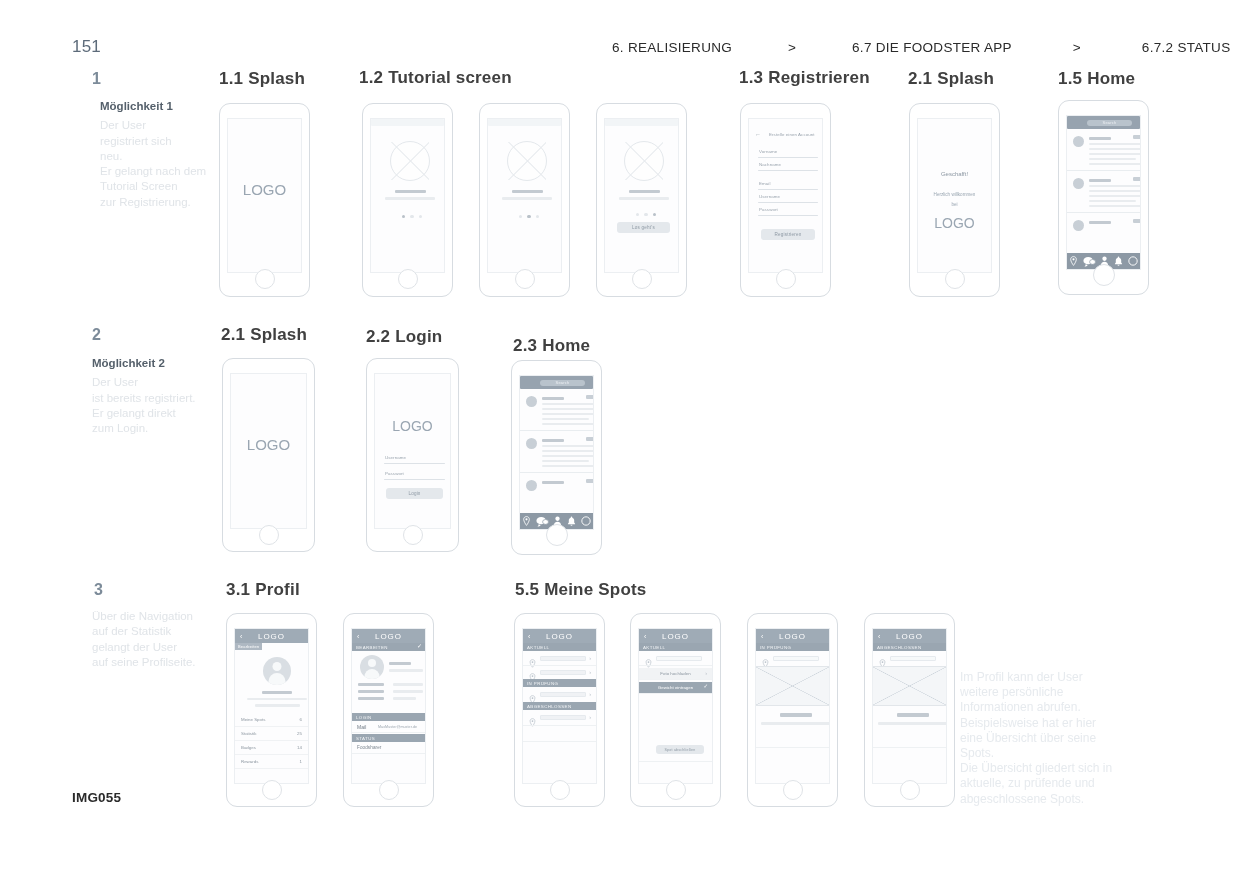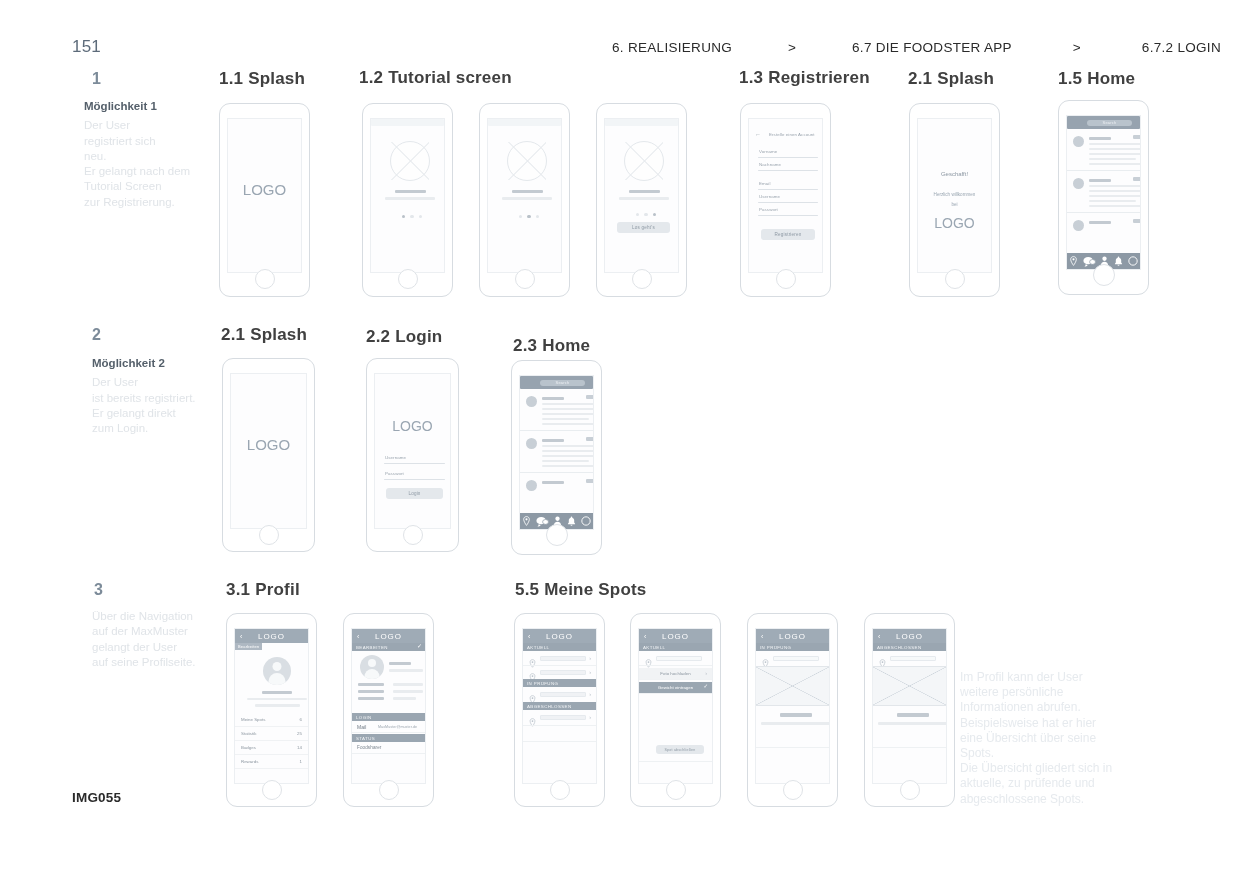--- a/index.html
+++ b/index.html
@@ -159,26 +159,26 @@
 <body>
 
 <div class="page">
 
   <div class="page-number">151</div>
   <div class="breadcrumb">
     <span class="crumb">6. REALISIERUNG</span>
     <span class="sep">&gt;</span>
     <span class="crumb">6.7 DIE FOODSTER APP</span>
     <span class="sep s2">&gt;</span>
-    <span class="crumb">6.7.2 LOGIN</span>
+    <span class="crumb">6.7.2 STATUS</span>
   </div>
   <div class="imgid">IMG055</div>
 
   <div class="sec-num" style="left:92px;top:70px">1</div>
-  <div class="desc" style="left:84px;top:99px">
+  <div class="desc" style="left:100px;top:99px">
     <span class="lead">Möglichkeit 1</span>
     <span style="white-space:pre-line">Der User
 registriert sich
 neu.
 Er gelangt nach dem
 Tutorial Screen
 zur Registrierung.</span>
   </div>
 
   <div class="col-title" style="left:219px;top:69px">1.1 Splash</div>
@@ -440,21 +440,21 @@
             </svg>
         </span>
       </div>
     </div>
     <div class="home-btn" style="top:163px;width:22px;height:22px"></div>
   </div>
 
 
   <div class="sec-num" style="left:94px;top:581px">3</div>
   <div class="desc" style="left:92px;top:609px;white-space:pre-line">Über die Navigation
-auf der MaxMuster
+auf der Statistik
 gelangt der User
 auf seine Profilseite.</div>
 
   <div class="col-title" style="left:226px;top:580px">3.1 Profil</div>
   <div class="col-title" style="left:515px;top:580px">5.5 Meine Spots</div>
 
   <div class="phone" style="left:226px;top:613px;width:91px;height:194px">
     <div class="screen" style="height:156px">
       <div class="hdr-bar" style="top:0;height:14px;font-size:8px">
         <span class="back">‹</span>

